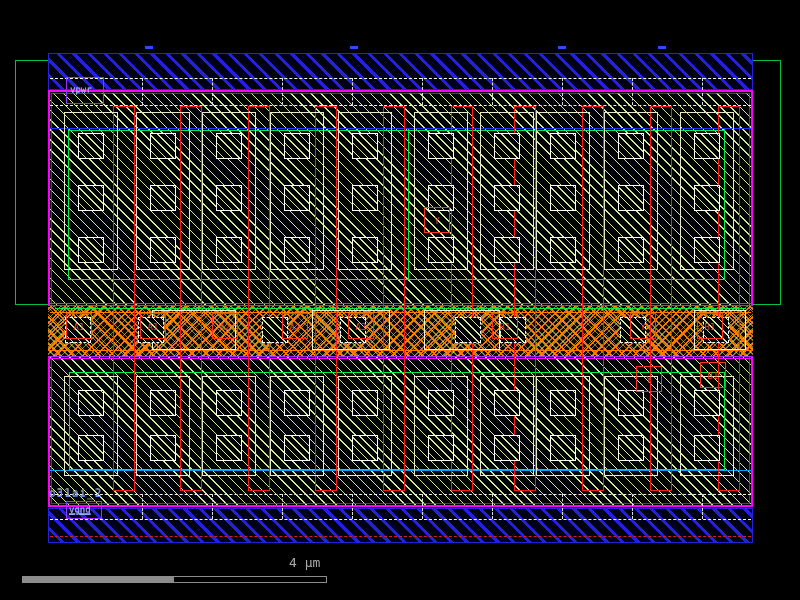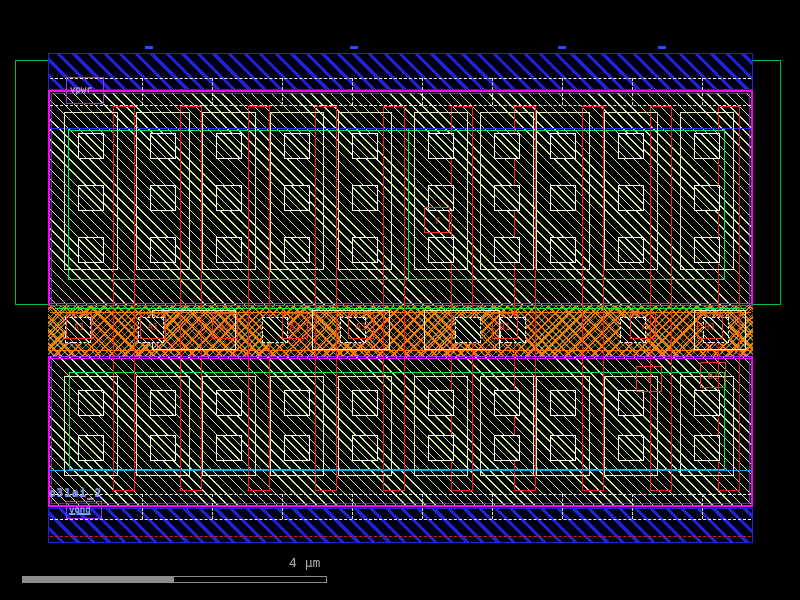--- a/index.html
+++ b/index.html
@@ -23,21 +23,21 @@
   .scaletxt{color:#a8a8a8;font-size:13px;text-shadow:none;}
   .pinbox{border:1px solid #ff3322;color:#ff4433;font-size:9px;text-align:center;z-index:45;
           background:transparent;}
 </style>
 </head>
 <body>
 
 <div id="canvas">
   <span class="lbl" style="left: 70px; top: 85px;">vpwr</span>
   <span class="lbl" style="left: 69px; top: 505px; text-decoration: underline;">vgnd</span>
-  <span class="lbl cellname" style="left: 49px; top: 489px; font-weight: bold;">o31ai_2</span>
+  <span class="lbl cellname" style="left: 49px; top: 489px;">o31ai_2</span>
   <span class="lbl scaletxt" style="left: 289px; top: 558px;">4 µm</span>
 <div class="abs " style="left: 15px; top: 60px; width: 766px; height: 245px; border: 1px solid rgb(0, 192, 74);"></div>
     <div class="abs hatch-blue" style="left: 48px; top: 53px; width: 705px; height: 37px; border: 1px solid rgb(34, 34, 216);"></div>
     <div class="abs " style="left: 50px; top: 78px; width: 701px; height: 0px; border-top: 1px dashed rgb(255, 255, 255);"></div>
     <div class="abs " style="left: 142px; top: 78px; width: 0px; height: 12px; border-left: 1px dashed rgb(221, 221, 221);"></div>
     <div class="abs " style="left: 212px; top: 78px; width: 0px; height: 12px; border-left: 1px dashed rgb(221, 221, 221);"></div>
     <div class="abs " style="left: 282px; top: 78px; width: 0px; height: 12px; border-left: 1px dashed rgb(221, 221, 221);"></div>
     <div class="abs " style="left: 352px; top: 78px; width: 0px; height: 12px; border-left: 1px dashed rgb(221, 221, 221);"></div>
     <div class="abs " style="left: 422px; top: 78px; width: 0px; height: 12px; border-left: 1px dashed rgb(221, 221, 221);"></div>
     <div class="abs " style="left: 492px; top: 78px; width: 0px; height: 12px; border-left: 1px dashed rgb(221, 221, 221);"></div>

